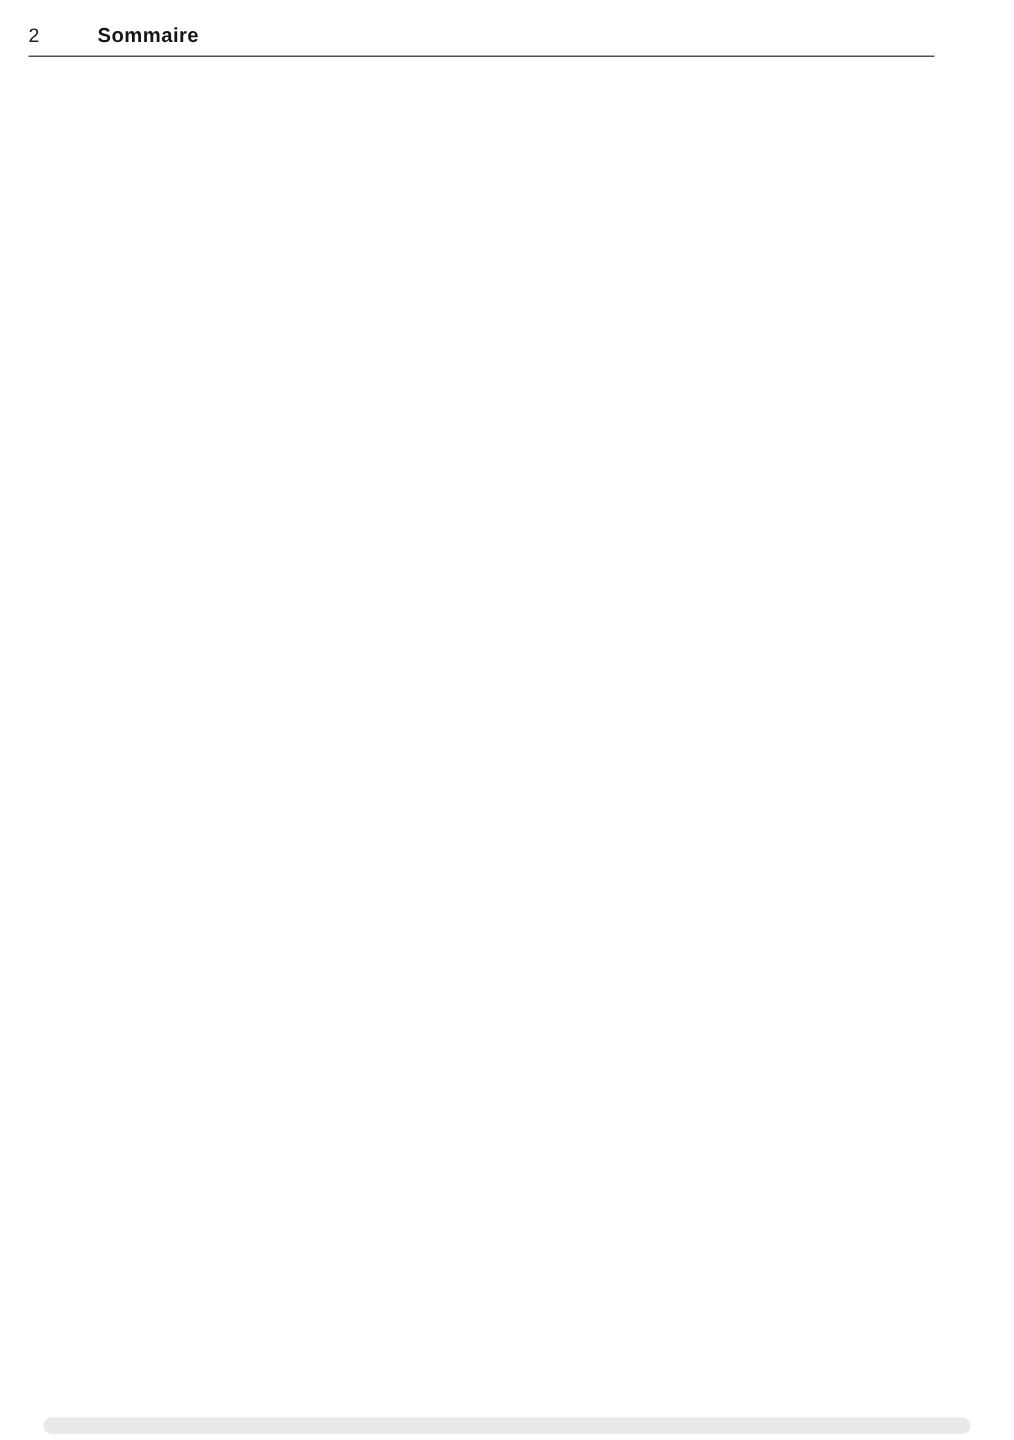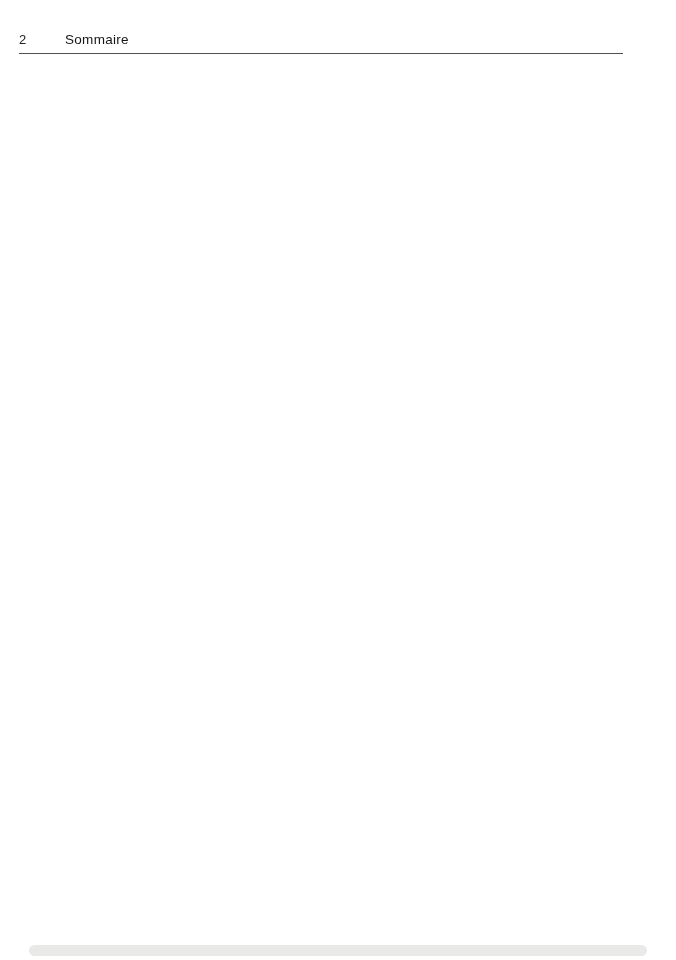--- a/index.html
+++ b/index.html
@@ -12,21 +12,21 @@
   .page {
     position: relative;
     width: 676px; height: 960px;
     background: #ffffff;
     padding: 16px 53px 0 19px;
     box-sizing: border-box;
     overflow: hidden;
   }
   .header { display: flex; align-items: baseline; }
   .header .pagenum { width: 46px; font-size: 13px; color: #222220; }
-  .header .title  { font-size: 13.5px; font-weight: normal; letter-spacing: .3px; color: #161614; margin-top: 16px; }
+  .header .title  { font-size: 13.5px; font-weight: bold; letter-spacing: .3px; color: #161614; }
   .rule { height: 0; border-bottom: 1px solid #50504e; margin-top: 6px; }
 
   .columns { display: flex; margin-left: 46px; margin-top: 17px; column-gap: 29px; }
   .col { width: 265px; }
   .col.right { width: 264px; }
 
   .entry {
     display: grid;
     grid-template-columns: 1fr 24px;
     column-gap: 4px;

